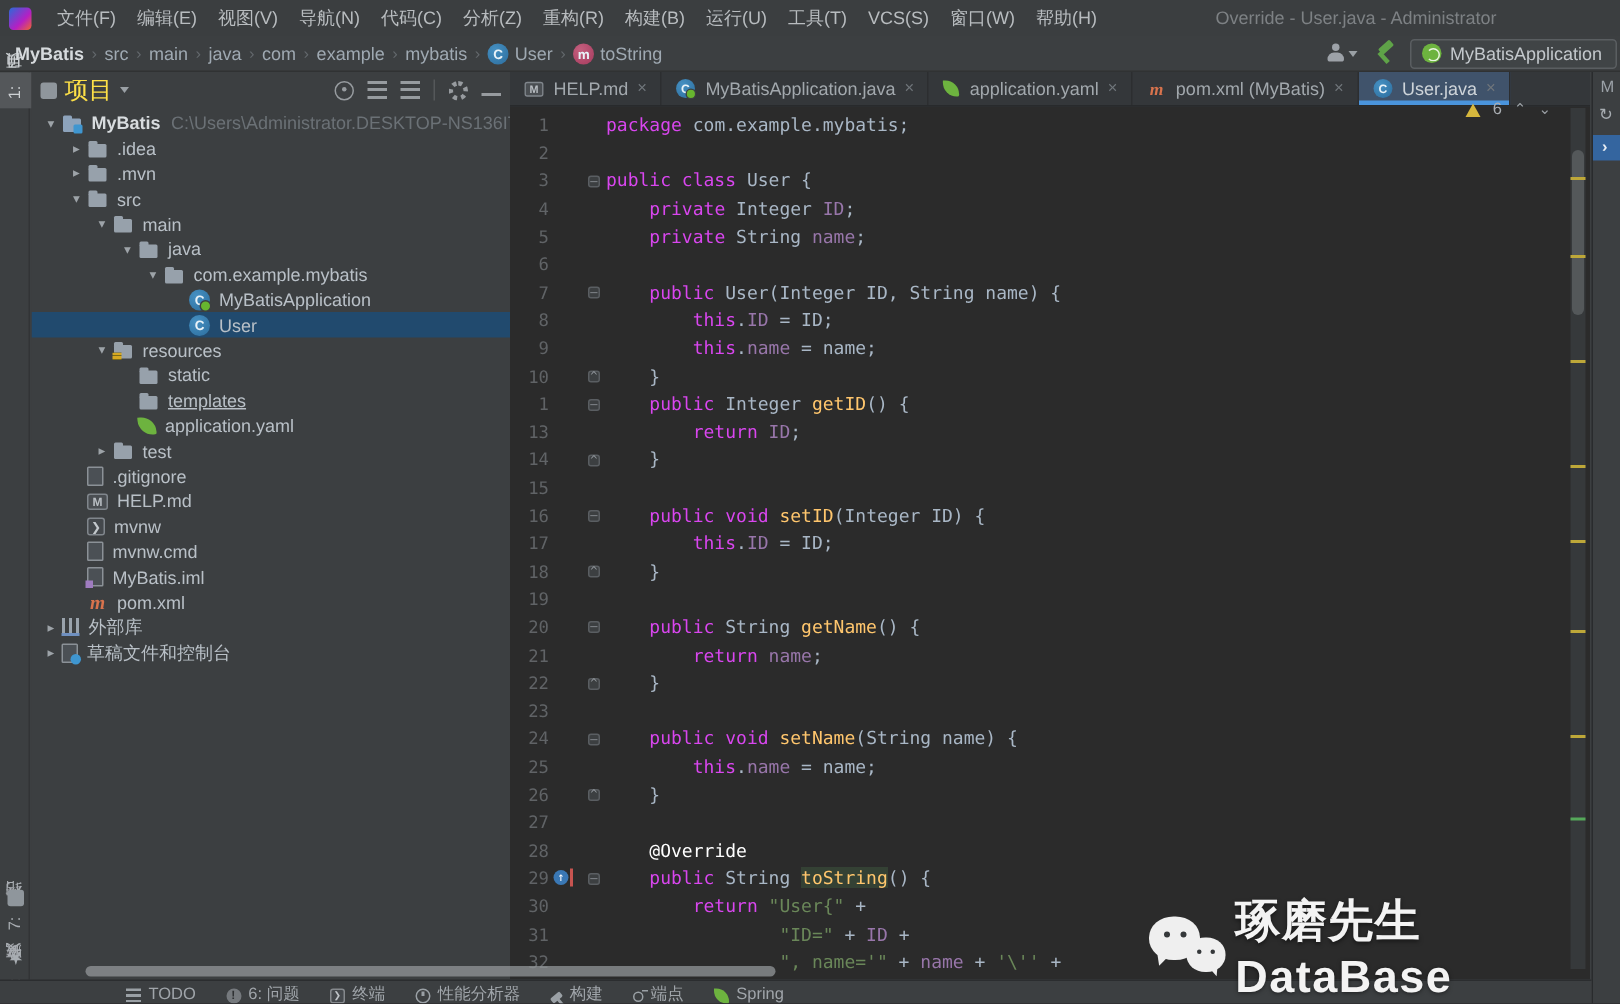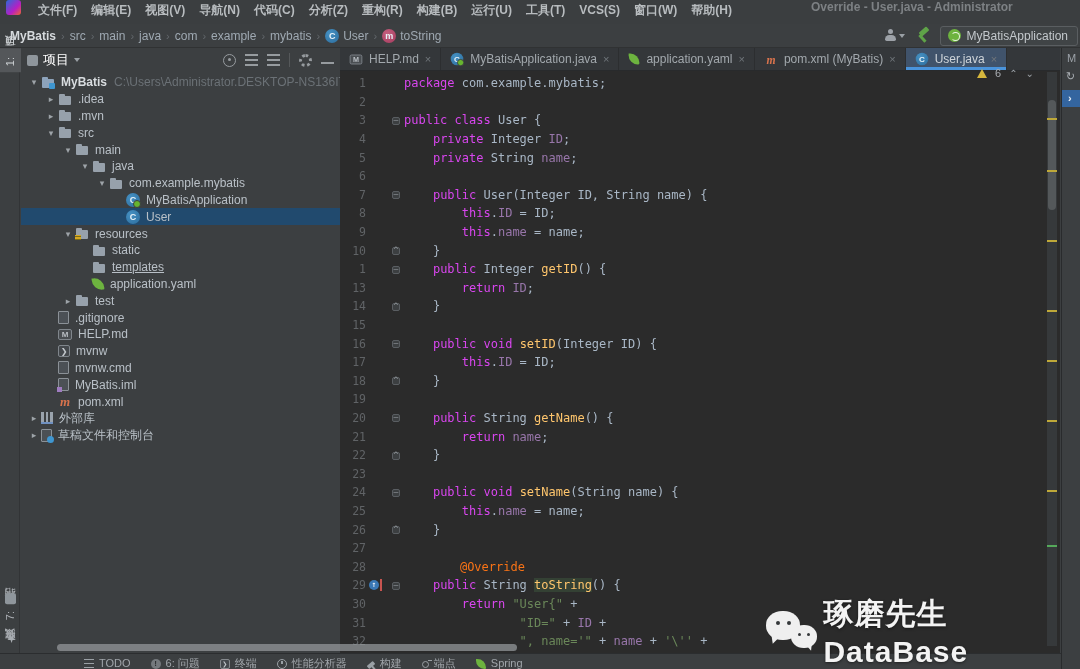--- a/index.html
+++ b/index.html
@@ -2,21 +2,21 @@
 <html><head>
 <meta charset="utf-8">
 <style>
   * { margin:0; padding:0; box-sizing:border-box; }
   html,body { width:1080px; height:669px; overflow:hidden; background:#2b2b2b;
     font-family:"Liberation Sans","DejaVu Sans",sans-serif; }
   #app { position:relative; width:1080px; height:669px; background:#3c3f41; }
 
   
   .titlebar { position:absolute; left:0; top:0; width:1080px; height:24px;
-    background:#3b3e40; display:flex; gap:2px; padding-left:6px;font-weight:bold; }
+    background:#3b3e40; display:flex; align-items:center; gap:2px; padding-left:6px; }
   .app-icon { width:15px; height:15px; border-radius:3px; margin-right:8px;
     background:linear-gradient(135deg,#2a6bd8,#b51fc4 60%,#f0652f); position:relative; }
   .menu-item { color:#b8bcbf; font-size:12px; padding:2px 7px; white-space:nowrap; }
   .win-title { color:#7d8184; font-size:12px; margin-left:70px; white-space:nowrap; }
 
   
   .navbar { position:absolute; left:0; top:24px; width:1080px; height:24px;
     background:#3c3f41; border-bottom:1px solid #303233; display:flex; align-items:center;
     padding-left:10px; }
   .crumbs { display:flex; align-items:center; gap:3px; }
@@ -36,21 +36,21 @@
   .stripe-item { writing-mode:vertical-rl; transform:rotate(180deg); color:#a9adb2; font-size:11px;
     padding:6px 3px; display:flex; align-items:center; gap:4px; white-space:nowrap; }
   .stripe-item.active { background:#54575a; color:#cdd1d4; }
   .stripe-bottom { position:absolute; bottom:2px; left:0; display:flex; flex-direction:column; }
   .mini-ic { display:inline-block; width:11px; height:11px; background:#8f969c; border-radius:2px; }
   .mini-ic.star { background:none; color:#a8adb2; font-size:11px; width:auto; height:auto; }
 
   
   .project { position:absolute; left:21px; top:48px; width:319px; height:605px; background:#3c3f41; overflow:hidden; }
   .proj-toolbar { height:24px; display:flex; align-items:center; padding:0 6px; gap:5px; }
-  .proj-title { color:#ffffff; font-size:13px; }
+  .proj-title { color:#fde047; font-size:16px; }
   .proj-tools { margin-left:auto; display:flex; align-items:center; gap:9px; }
   .tool-ic { position:relative; width:13px; height:13px; opacity:.85; }
   .tool-sep { width:1px; height:14px; background:#55585a; }
   .ic-locate { border:1.5px solid #a7acb0; border-radius:50%; }
   .ic-locate::after { content:""; position:absolute; left:3.5px; top:3.5px; width:3px; height:3px;
     border-radius:50%; background:#a7acb0; }
   .ic-lines { background:repeating-linear-gradient(#a7acb0 0 2px, transparent 2px 5px); height:12px; }
   .ic-gear { border:3px dotted #a7acb0; border-radius:50%; }
   .ic-minus { height:2px; background:#a7acb0; margin-top:5px; }
 
@@ -116,21 +116,21 @@
     line-height:6px; font-size:8px; color:#8f9499; background:#3c3f41; }
   .override-ic { width:10px; height:10px; border-radius:50%; background:#3a78b5; color:#fff; font-size:8px;
     line-height:10px; text-align:center; }
   .caret-mark { width:2px; height:12px; background:#c75450; }
   .code-text { color:#a9b7c6; }
   .tk-kw { color:#d946ef; }
   .tk-pl { color:#a9b7c6; }
   .tk-mth { color:#ffc66d; }
   .tk-fld { color:#9876aa; }
   .tk-str { color:#6a8759; }
-  .tk-ann { color:#f97316;margin-left:27px; }
+  .tk-ann { color:#ffffff; }
   .tk-mthhl { color:#ffc66d; background:#344134; }
 
   .inspection { position:absolute; top:19px; right:26px; display:flex; align-items:center; gap:8px;
     font-size:11px; color:#a9adb2; }
   .warn-tri { width:0; height:0; border-left:5px solid transparent; border-right:5px solid transparent;
     border-bottom:9px solid #d6b73d; position:relative; }
   .insp-chev { color:#9ba0a5; font-size:10px; }
 
   .vscroll { position:absolute; top:24px; right:3px; width:10px; height:574px; background:#36393b; }
   .vscroll-thumb { position:absolute; left:1px; width:8px; border-radius:4px; background:#54585a; }

